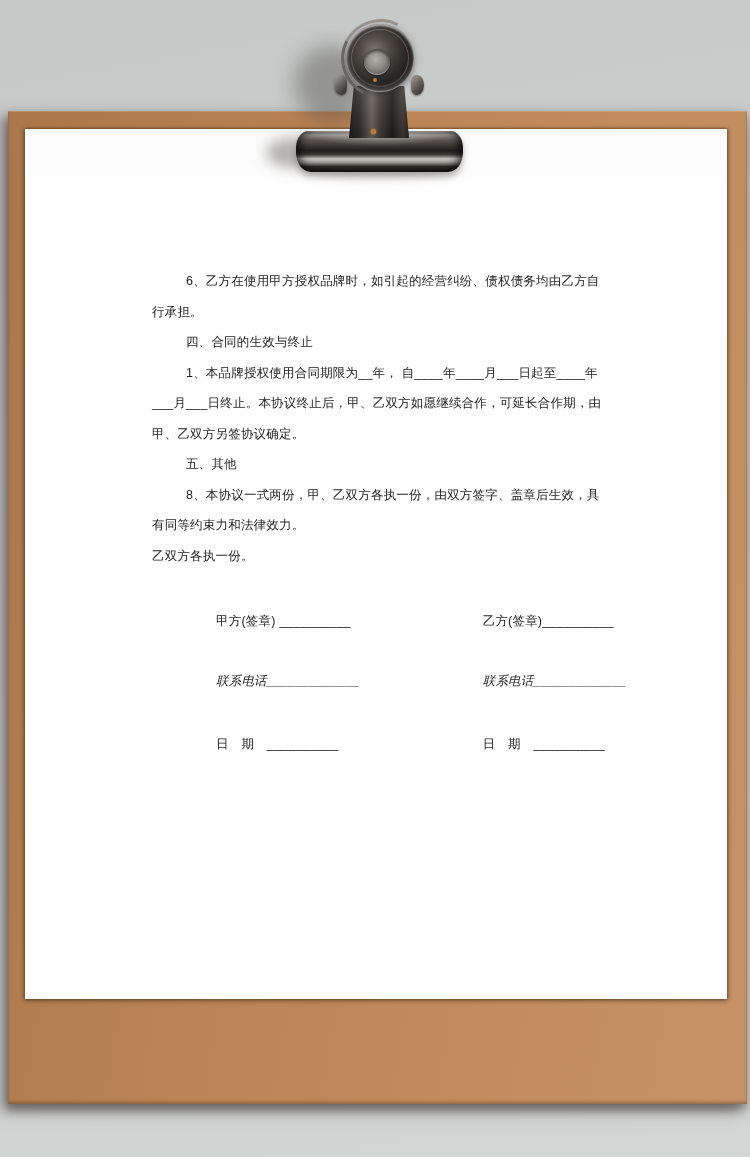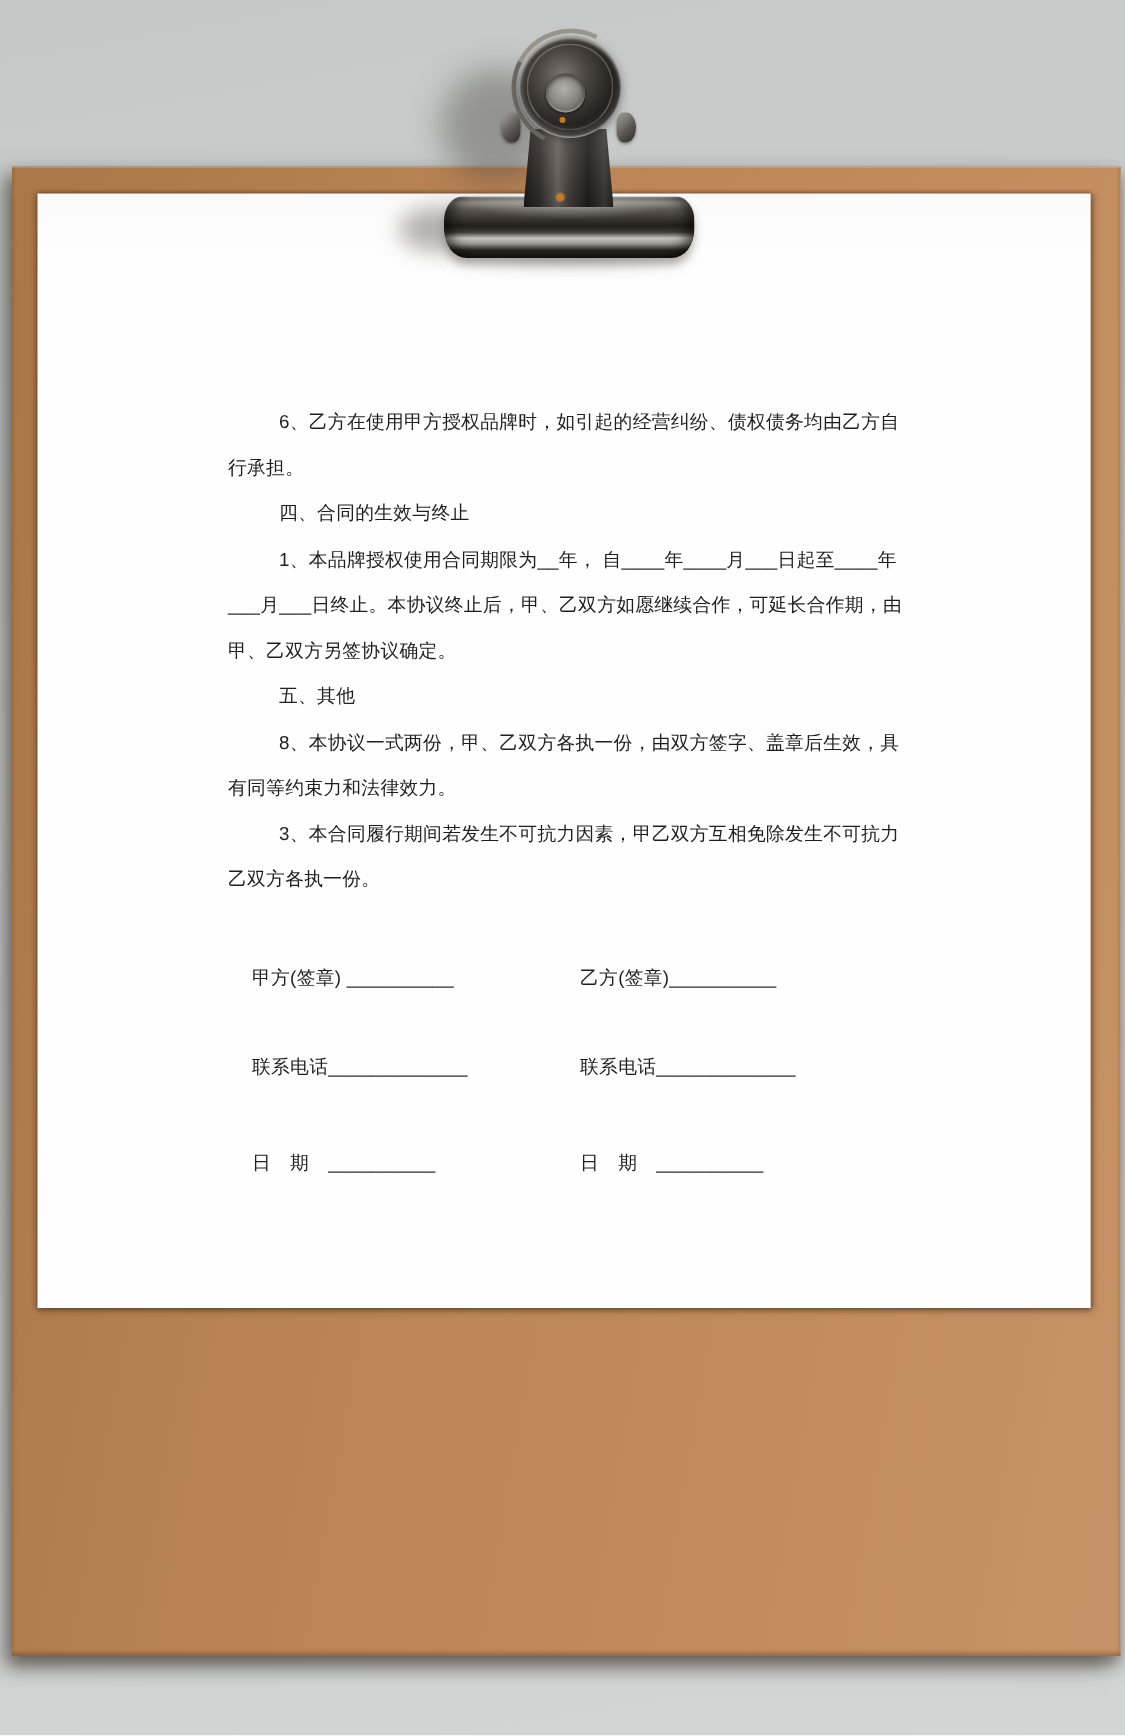--- a/index.html
+++ b/index.html
@@ -13,37 +13,37 @@
   }
   
   .clipboard{
     position:absolute;left:8px;top:111px;width:739px;height:993px;
     background:linear-gradient(100deg,#a97749 0%,#b98355 35%,#c28c5e 72%,#c69267 100%);
     box-shadow:-7px 7px 13px rgba(58,52,46,.5),0 5px 9px rgba(58,52,46,.45),
       inset 0 1px 0 rgba(255,255,255,.18),inset 0 -2px 3px rgba(60,40,20,.35);
   }
   
   .paper{
-    position:absolute;left:25px;top:129px;width:702px;height:743px;
+    position:absolute;left:25px;top:129px;width:702px;height:870px;
     background:linear-gradient(180deg,#fafafa 0%,#fefefe 6%,#fefefe 100%);
     box-shadow:0 2px 4px rgba(70,50,30,.5),0 -1px 2px rgba(70,50,30,.35),
       2px 0 3px rgba(70,50,30,.3),-2px 0 3px rgba(70,50,30,.3);
   }
   
   .doc-body{
     position:absolute;left:127px;top:137px;width:470px;
     font-size:12.5px;line-height:30.5px;color:#1e1e20;letter-spacing:.2px;
   }
   .line{white-space:nowrap;height:30.5px;}
   .line.indent{padding-left:34px;}
   .sig-block{margin-top:35px;}
   .sig-row{height:30.5px;line-height:30.5px;margin-bottom:29px;white-space:nowrap;}
-  .sig-row:nth-child(2){margin-bottom:33px;}
+  .sig-row:nth-child(2){margin-bottom:33px;font-style:italic;}
   .sig-row{padding-left:16px;}
-  .sig-cell{display:inline-block;}
+  .sig-cell{display:inline-block;margin-left:48px;}
   .sig-cell.left{width:215px;}
   
   .clip-knob-shadow{
     position:absolute;left:294px;top:46px;width:74px;height:76px;border-radius:50%;
     background:rgba(66,62,58,.38);filter:blur(10px);
   }
   .clip-bar-shadow{
     position:absolute;left:266px;top:138px;width:54px;height:30px;border-radius:50%;
     background:rgba(92,87,82,.45);filter:blur(7px);
   }
@@ -115,21 +115,20 @@
     <div class="doc-body">
       <div class="line indent">6、乙方在使用甲方授权品牌时，如引起的经营纠纷、债权债务均由乙方自</div>
       <div class="line">行承担。</div>
       <div class="line indent">四、合同的生效与终止</div>
       <div class="line indent">1、本品牌授权使用合同期限为__年， 自____年____月___日起至____年</div>
       <div class="line">___月___日终止。本协议终止后，甲、乙双方如愿继续合作，可延长合作期，由</div>
       <div class="line">甲、乙双方另签协议确定。</div>
       <div class="line indent">五、其他</div>
       <div class="line indent">8、本协议一式两份，甲、乙双方各执一份，由双方签字、盖章后生效，具</div>
       <div class="line">有同等约束力和法律效力。</div>
-      <div class="line indent">3、本合同履行期间若发生不可抗力因素，甲乙双方互相免除发生不可抗力</div>
       <div class="line">乙双方各执一份。</div>
 
       <div class="sig-block">
         <div class="sig-row">
           <span class="sig-cell left">甲方(签章) __________</span>
           <span class="sig-cell">乙方(签章)__________</span>
         </div>
         <div class="sig-row">
           <span class="sig-cell left">联系电话_____________</span>
           <span class="sig-cell">联系电话_____________</span>

